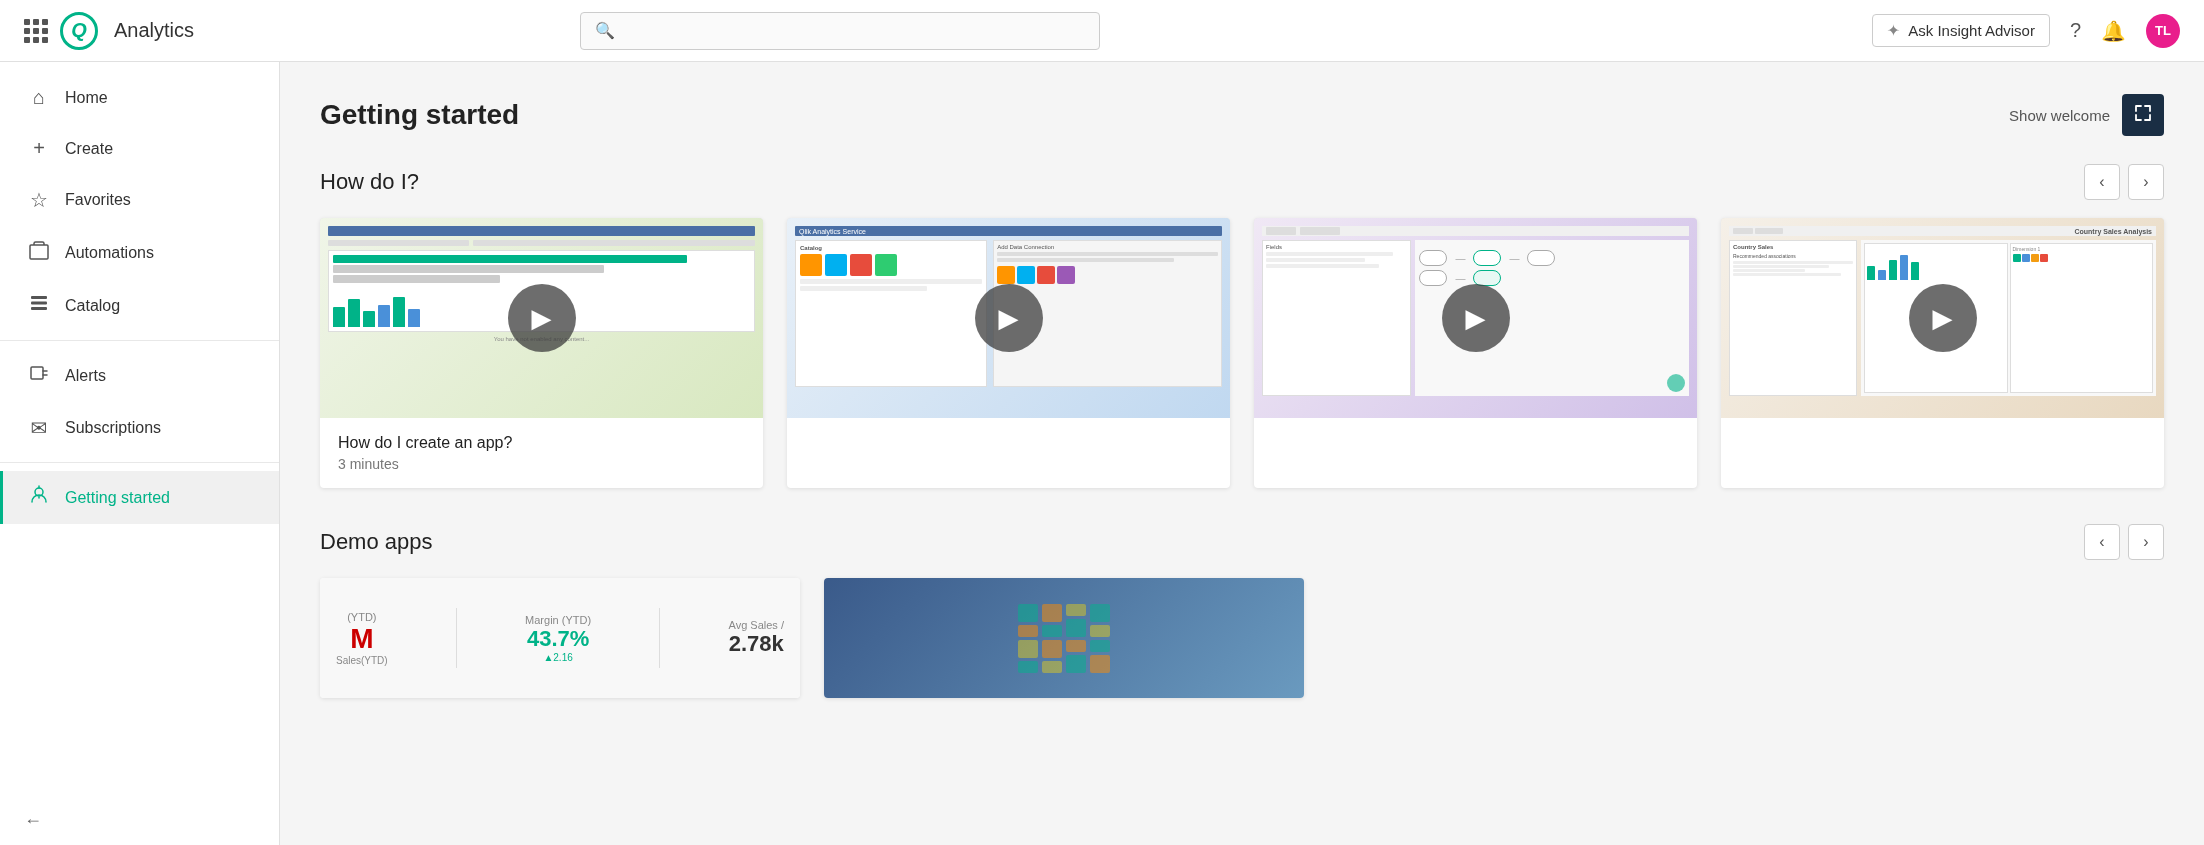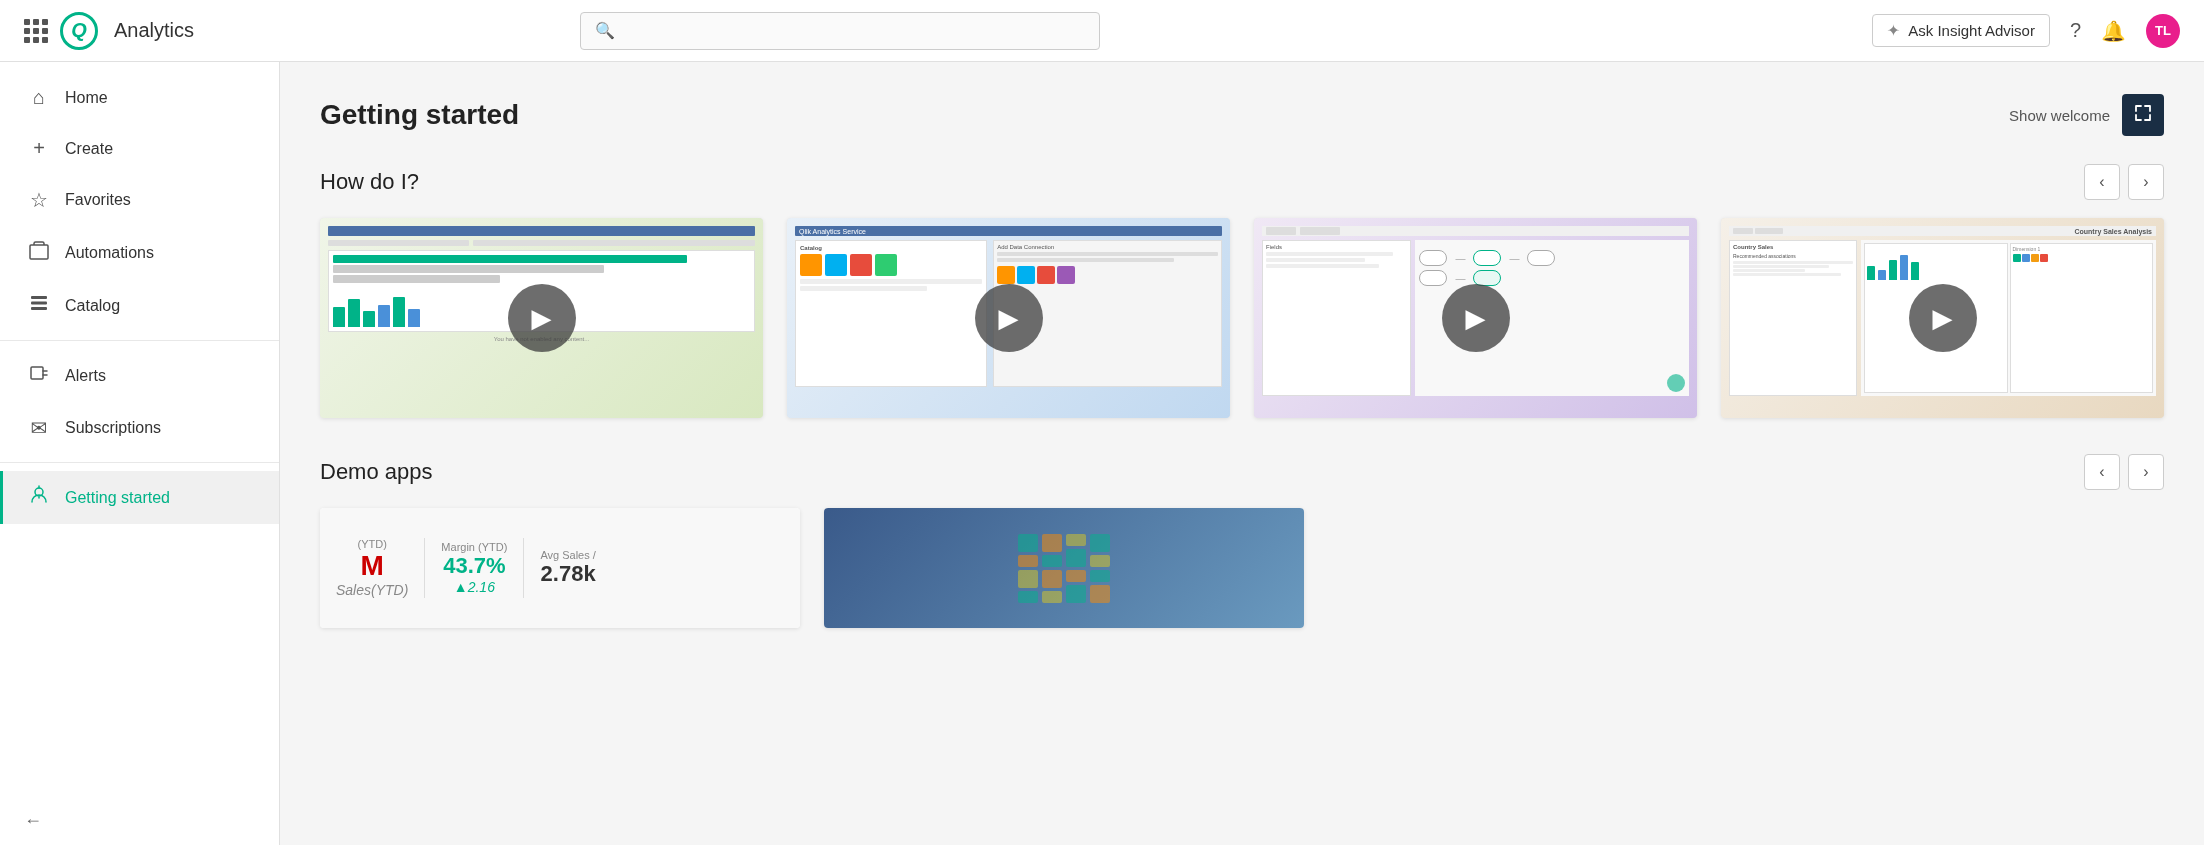--- a/index.html
+++ b/index.html
@@ -146,25 +146,25 @@
     .demo-card {
       background: #fff; border-radius: 4px; overflow: hidden;
       box-shadow: 0 1px 4px rgba(0,0,0,0.1); flex: 0 0 480px; height: 120px;
       cursor: pointer;
     }
     .demo-card-inner { display: flex; height: 100%; }
     .demo-card-data {
       flex: 1; padding: 12px 16px; display: flex; flex-direction: column;
       justify-content: center; gap: 6px; background: #f8f8f8;
     }
-    .demo-metric { display: flex; gap: 16px; align-items: center; }
+    .demo-metric { display: flex; gap: 16px; align-items: center; justify-content: space-between; }
     .metric-block { text-align: center; }
     .metric-label { font-size: 11px; color: #888; }
     .metric-value { font-size: 20px; font-weight: 700; color: #333; }
-    .metric-sub { font-size: 14px; color: #888; font-style: italic; }
+    .metric-sub { font-size: 10px; color: #888; }
     .warehouse-img {
       width: 100%; height: 100%;
       background: linear-gradient(135deg, #3a5a8a 0%, #6a9abf 100%);
       display: flex; align-items: center; justify-content: center;
       position: relative; overflow: hidden;
     }
     .warehouse-shelves {
       display: flex; gap: 4px; align-items: flex-end; padding: 12px;
     }
     .shelf-col { display: flex; flex-direction: column; gap: 3px; }
@@ -334,20 +334,24 @@
                     <div class="thumb-bar-chart" style="height:16px;"></div>
                     <div class="thumb-bar-chart blue" style="height:22px;"></div>
                     <div class="thumb-bar-chart" style="height:30px;"></div>
                     <div class="thumb-bar-chart blue" style="height:18px;"></div>
                   </div>
                 </div>
                 <div style="font-size:6px;color:#888;text-align:center;">You have not enabled any content...</div>
               </div>
             </div>
             <div class="play-btn">▶</div>
+          </div>
+          <div class="video-info">
+            <div class="video-title">How do I create an app?</div>
+            <div class="video-duration">3 minutes</div>
           </div>
         </div>
 
         <div class="video-card">
           <div class="video-thumb">
             <div class="thumb-screenshot thumb-2">
               <div class="thumb-ui">
                 <div style="background:#4a6fa5;height:10px;margin-bottom:4px;border-radius:1px;display:flex;align-items:center;padding:0 4px;">
                   <span style="color:#fff;font-size:7px;">Qlik Analytics Service</span>
                 </div>

